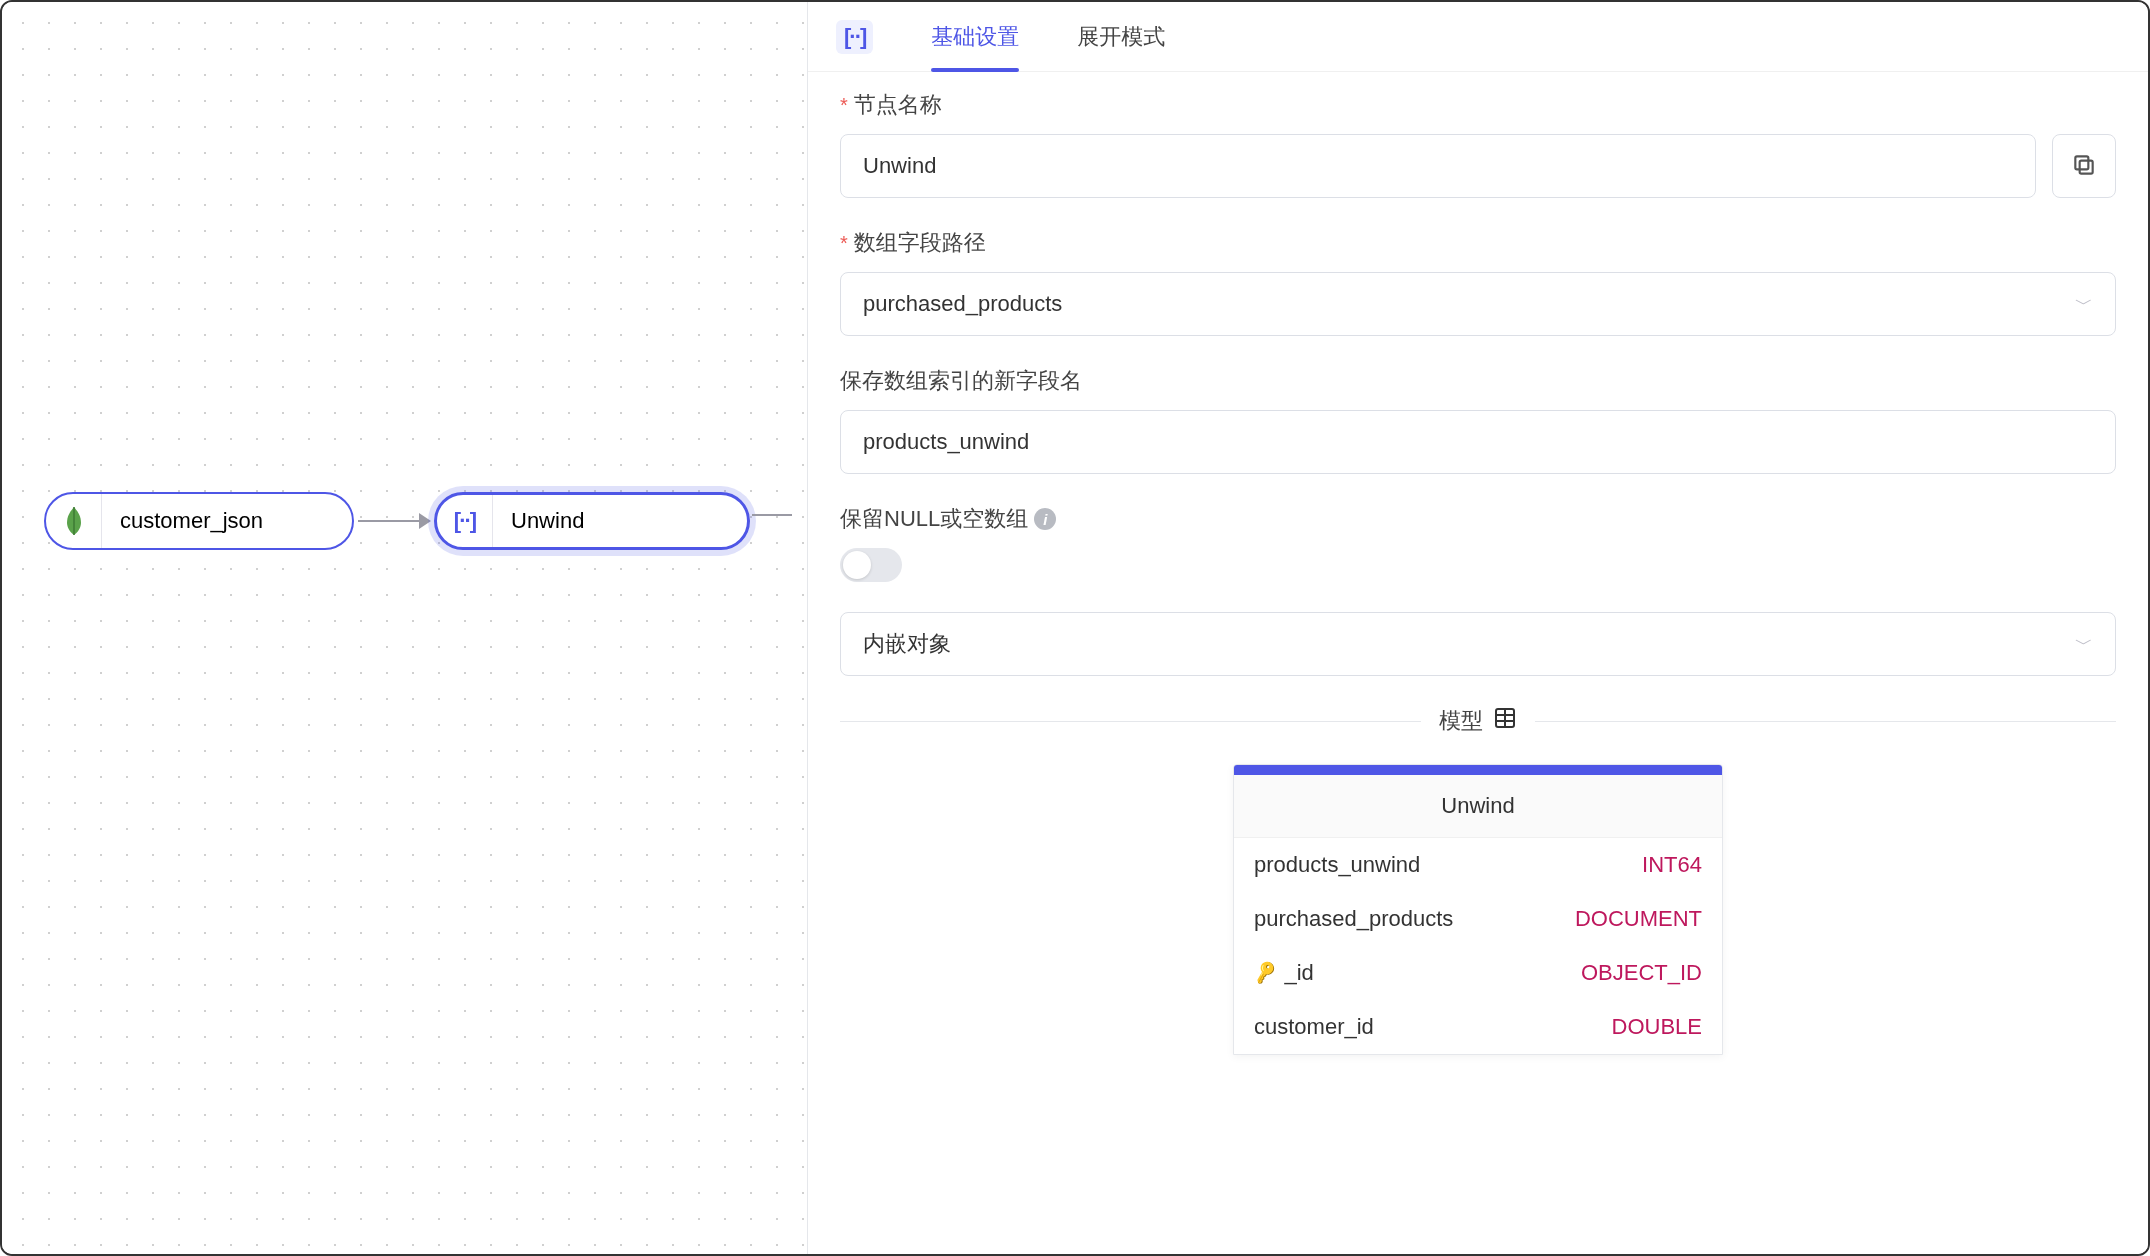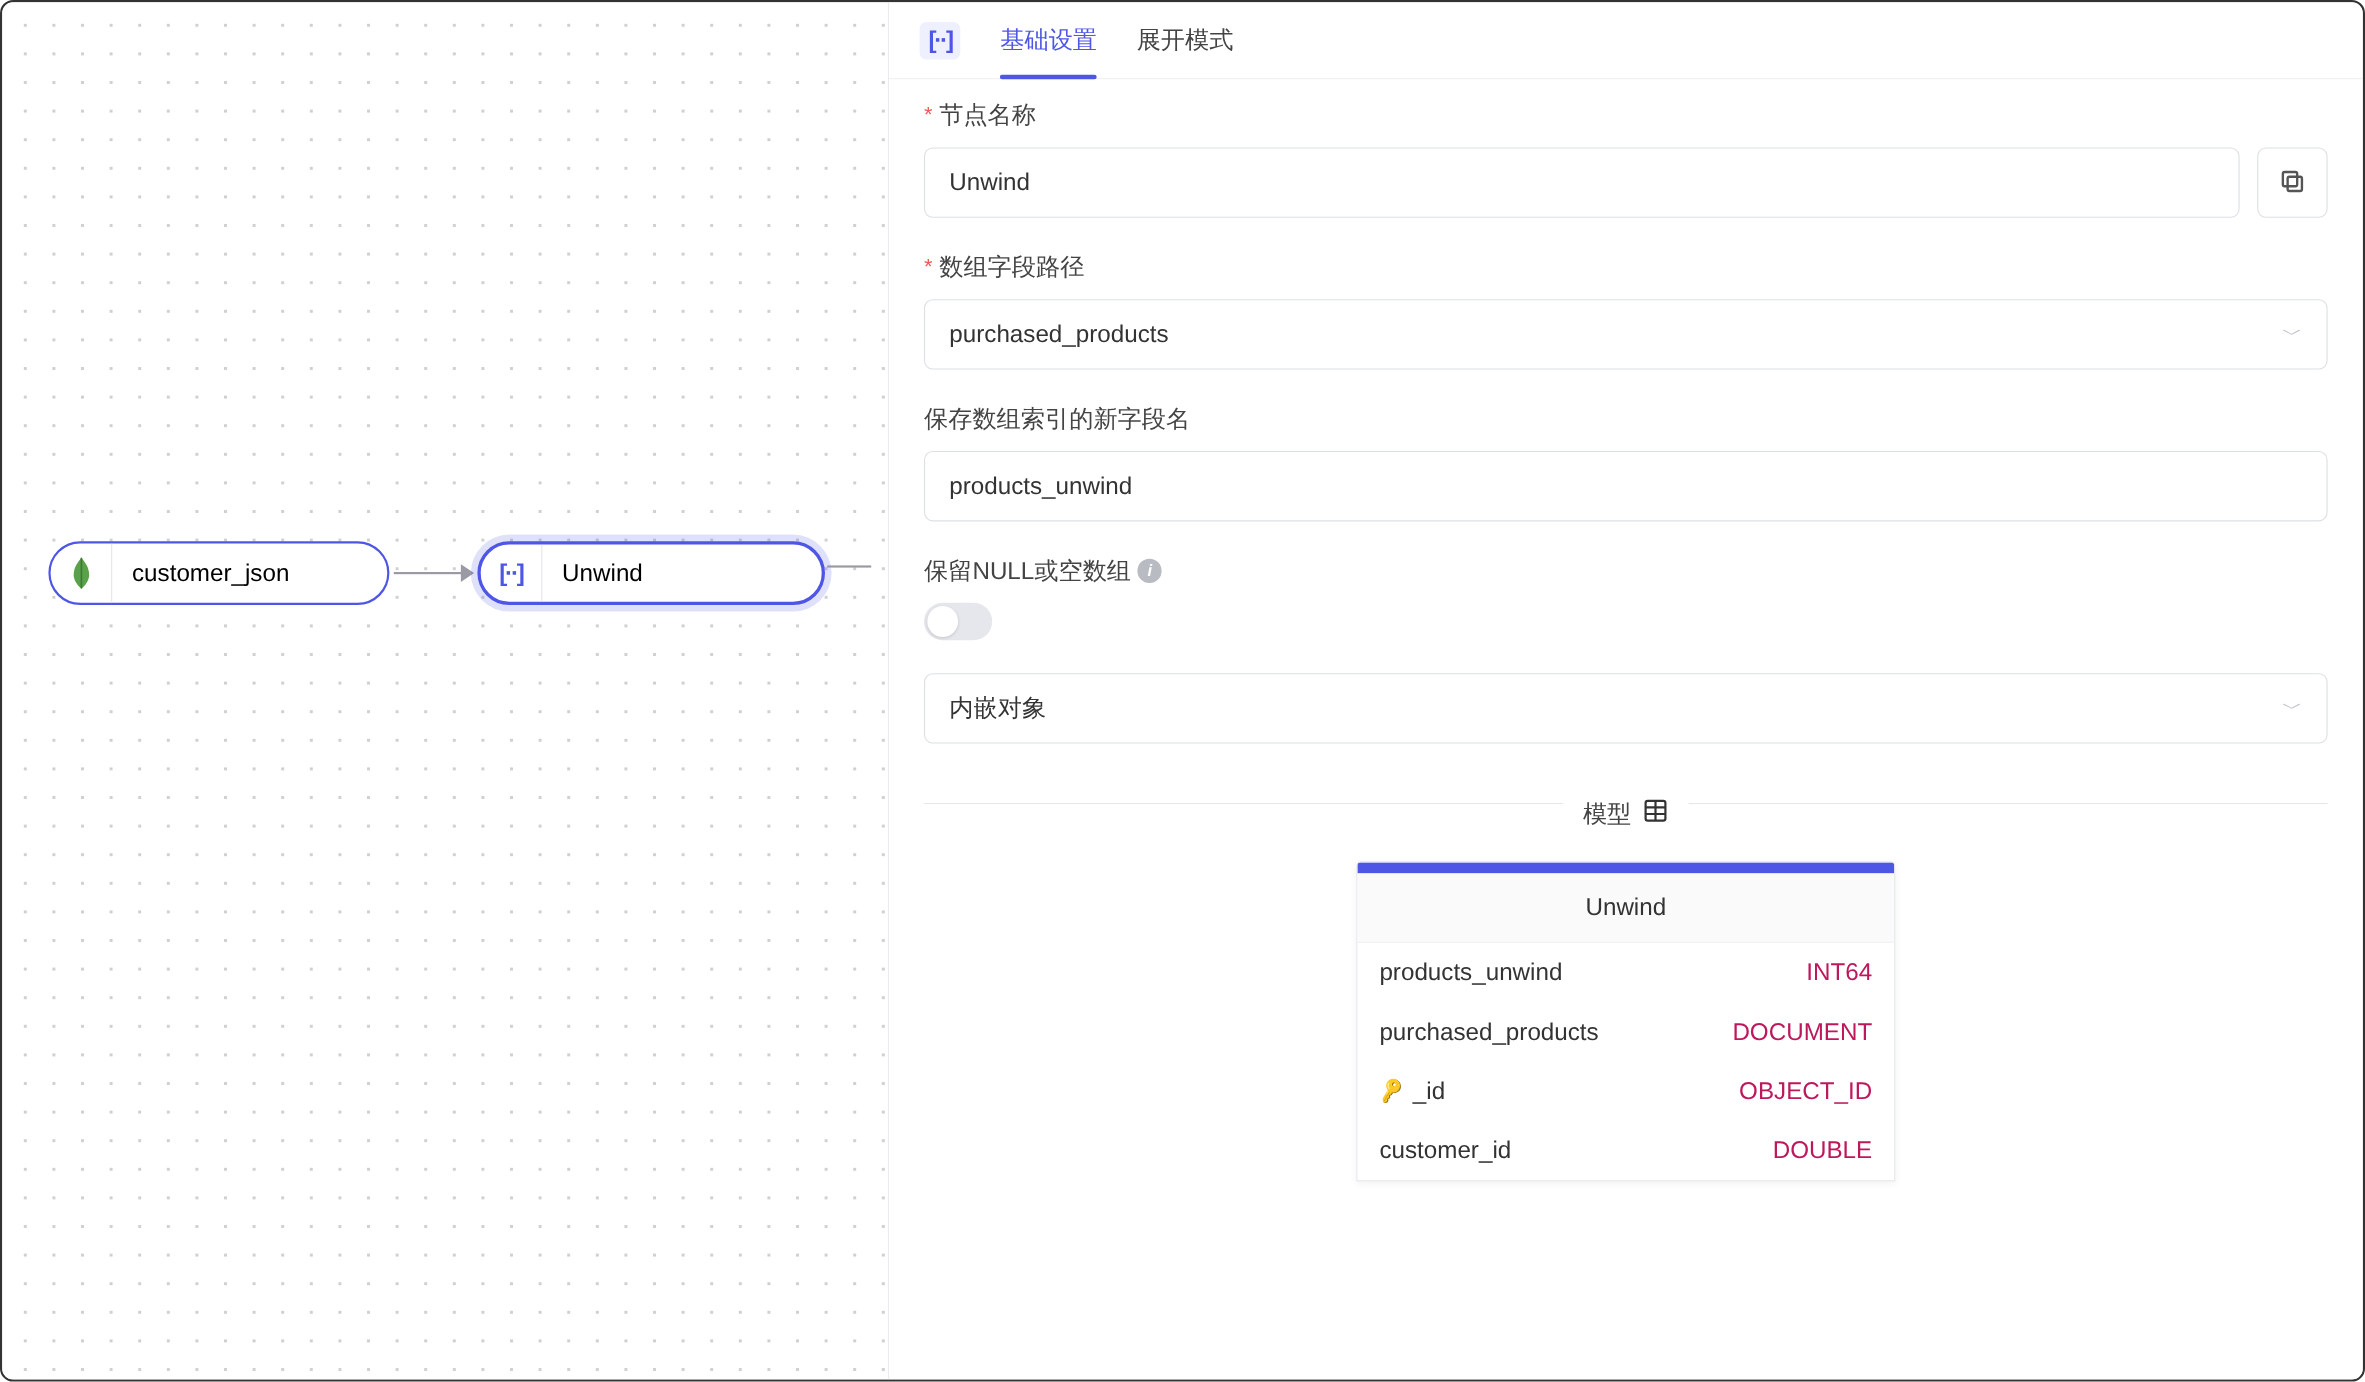--- a/index.html
+++ b/index.html
@@ -109,21 +109,21 @@
   }
   .tab-icon-pill {
     background: #EEF0FE;
     color: #4E56E6;
     border-radius: 6px;
     padding: 4px 8px;
     font-weight: 700;
     font-size: 22px;
     letter-spacing: -2px;
   }
-  .tab { position: relative; height: 100%; display:flex; align-items:center; cursor:pointer; color:#444; }
+  .tab { position: relative; height: 100%; display:flex; align-items:center; cursor:pointer; color:#444;margin-left:22px; }
   .tab.active { color:#4E56E6; }
   .tab.active::after {
     content:"";
     position:absolute;
     left:0; right:0; bottom:-1px;
     height:4px;
     background:#4E56E6;
     border-radius:2px;
   }
 
@@ -186,21 +186,21 @@
     box-shadow:0 1px 3px rgba(0,0,0,0.15);
   }
 
   .model-divider {
     display:flex; align-items:center; gap:18px;
     margin: 10px 0 28px 0;
   }
   .model-divider .line{ flex:1; height:1px; background:#e5e7eb;}
   .model-divider .label{
     display:flex; align-items:center; gap:10px;
-    font-size:22px; color:#444; font-weight:500;margin-top:19px;
+    font-size:22px; color:#444; font-weight:500;
   }
   .grid-icon svg { width:24px; height:24px; }
 
   .model-card {
     width: 490px;
     margin: 0 auto;
     border:1px solid #e5e7eb;
     border-radius: 4px 4px 0 0;
     box-shadow: 0 2px 8px rgba(0,0,0,0.05);
     overflow:hidden;

